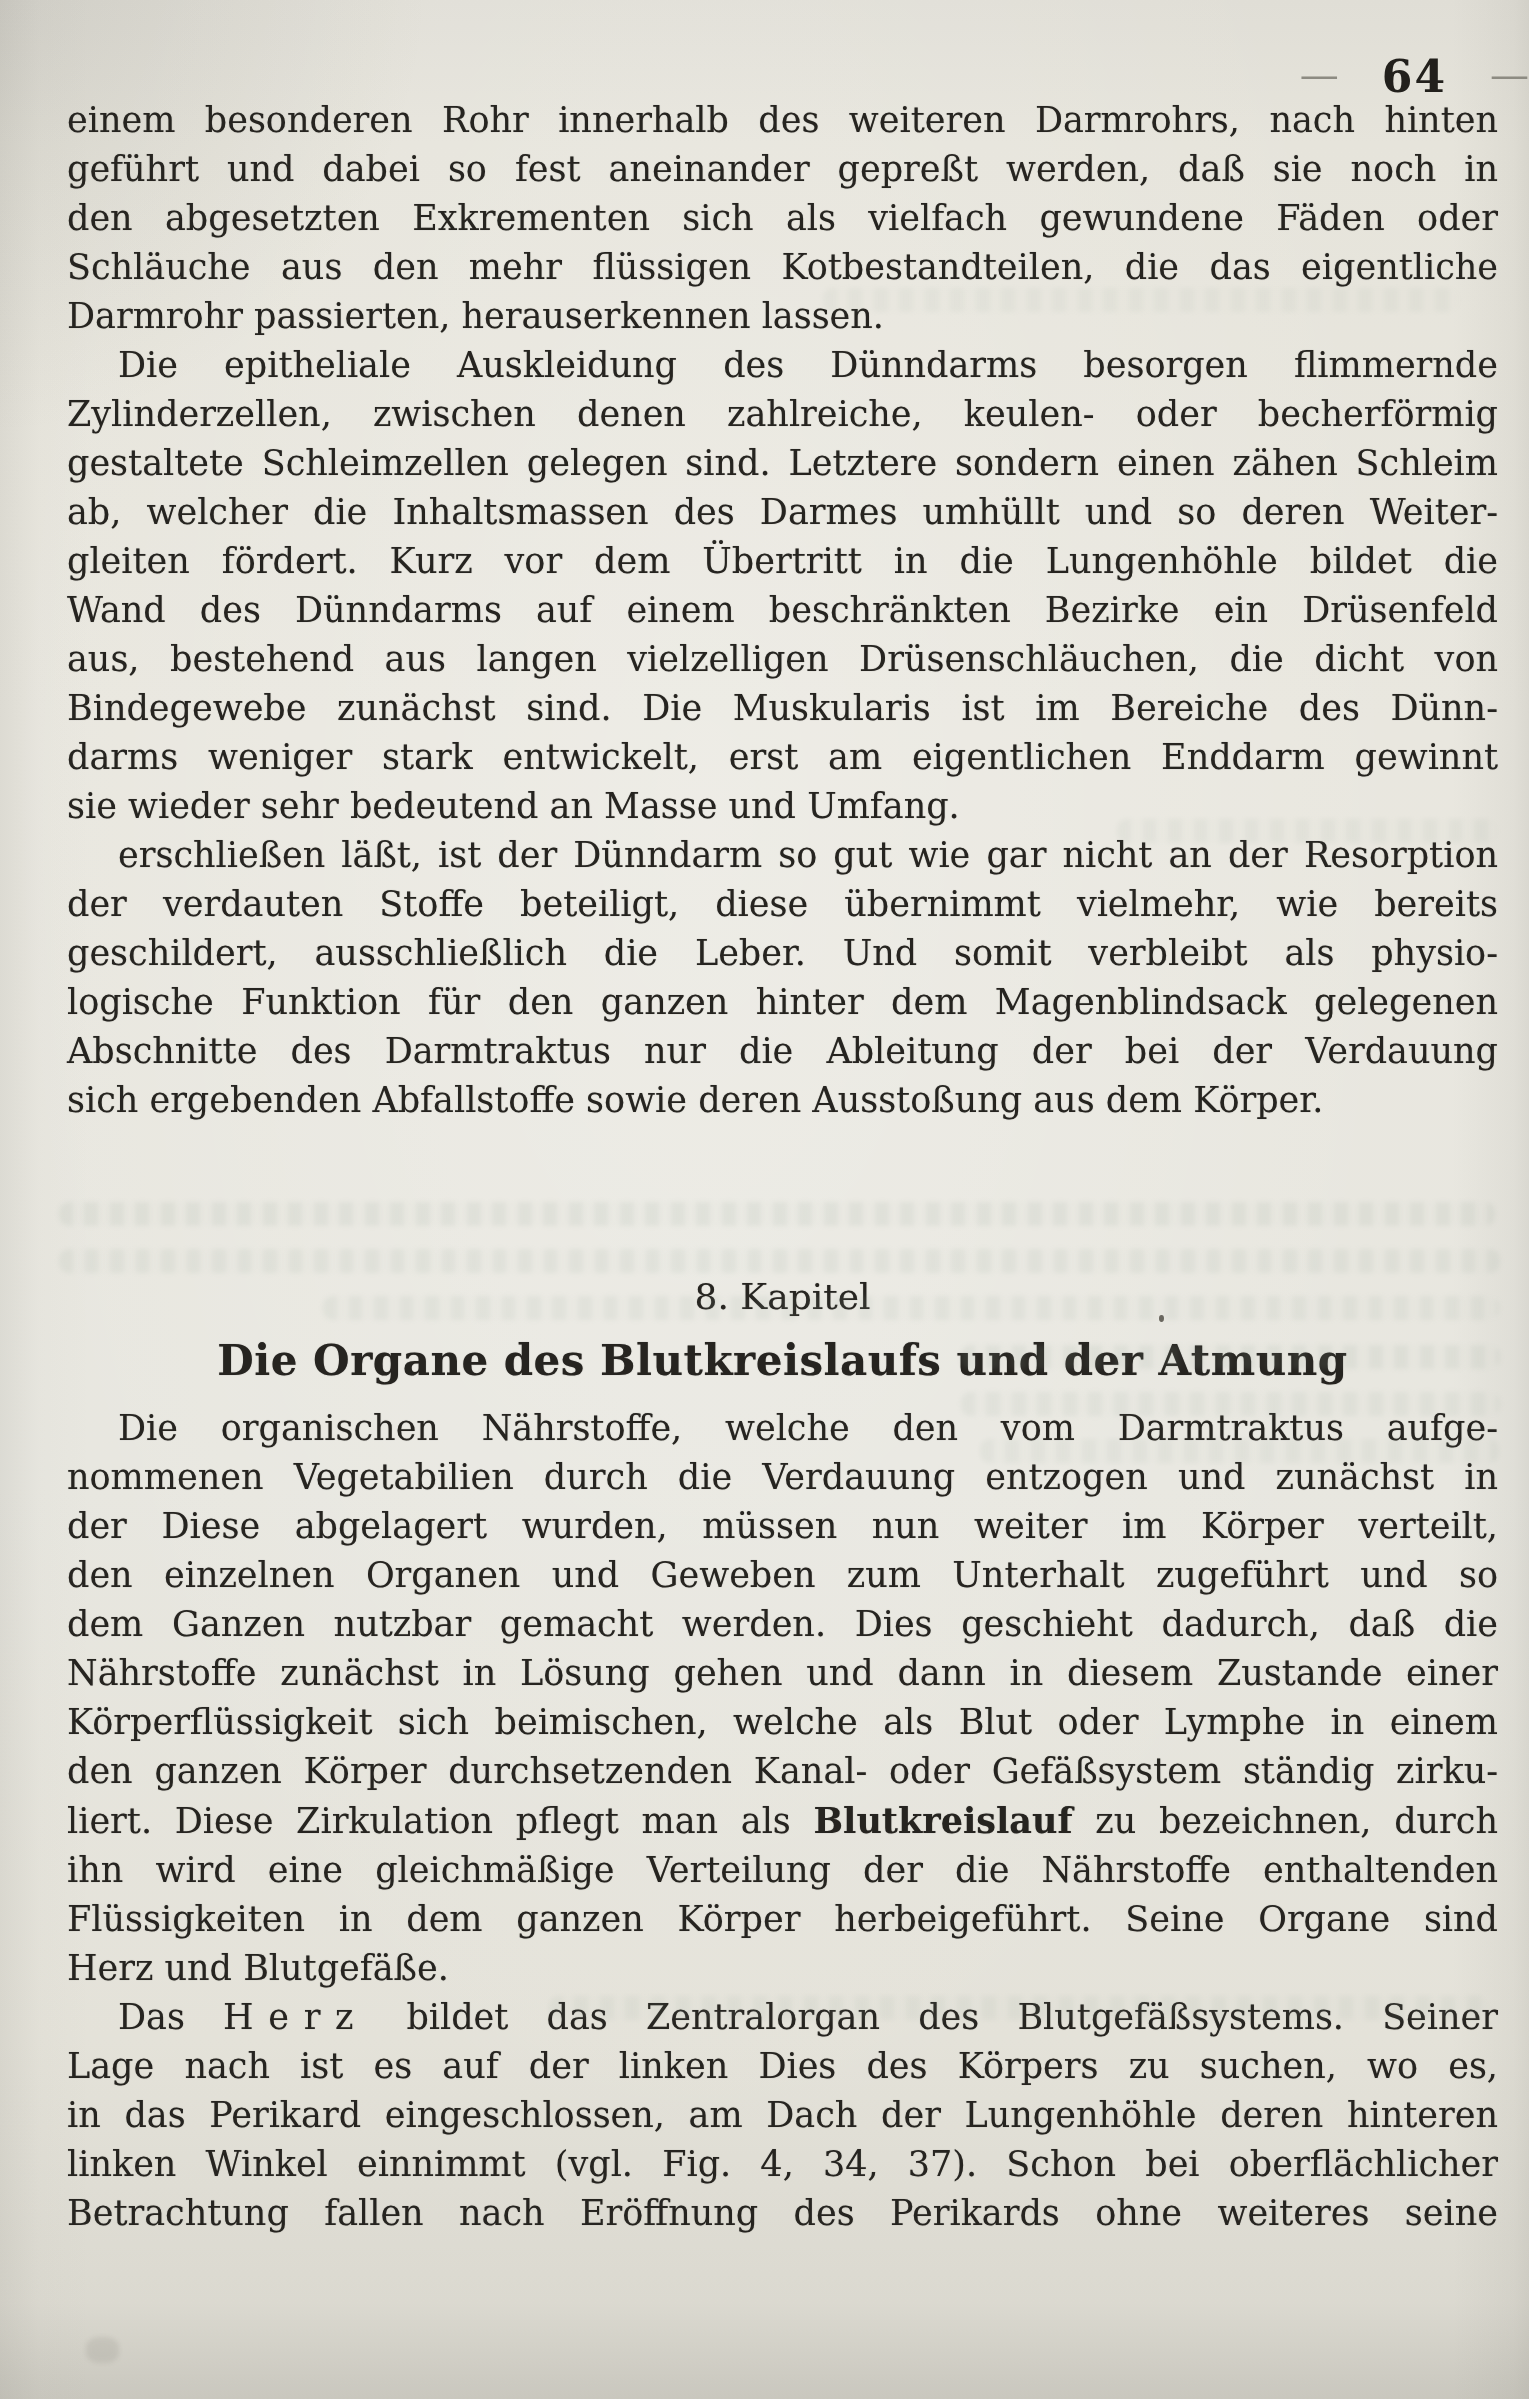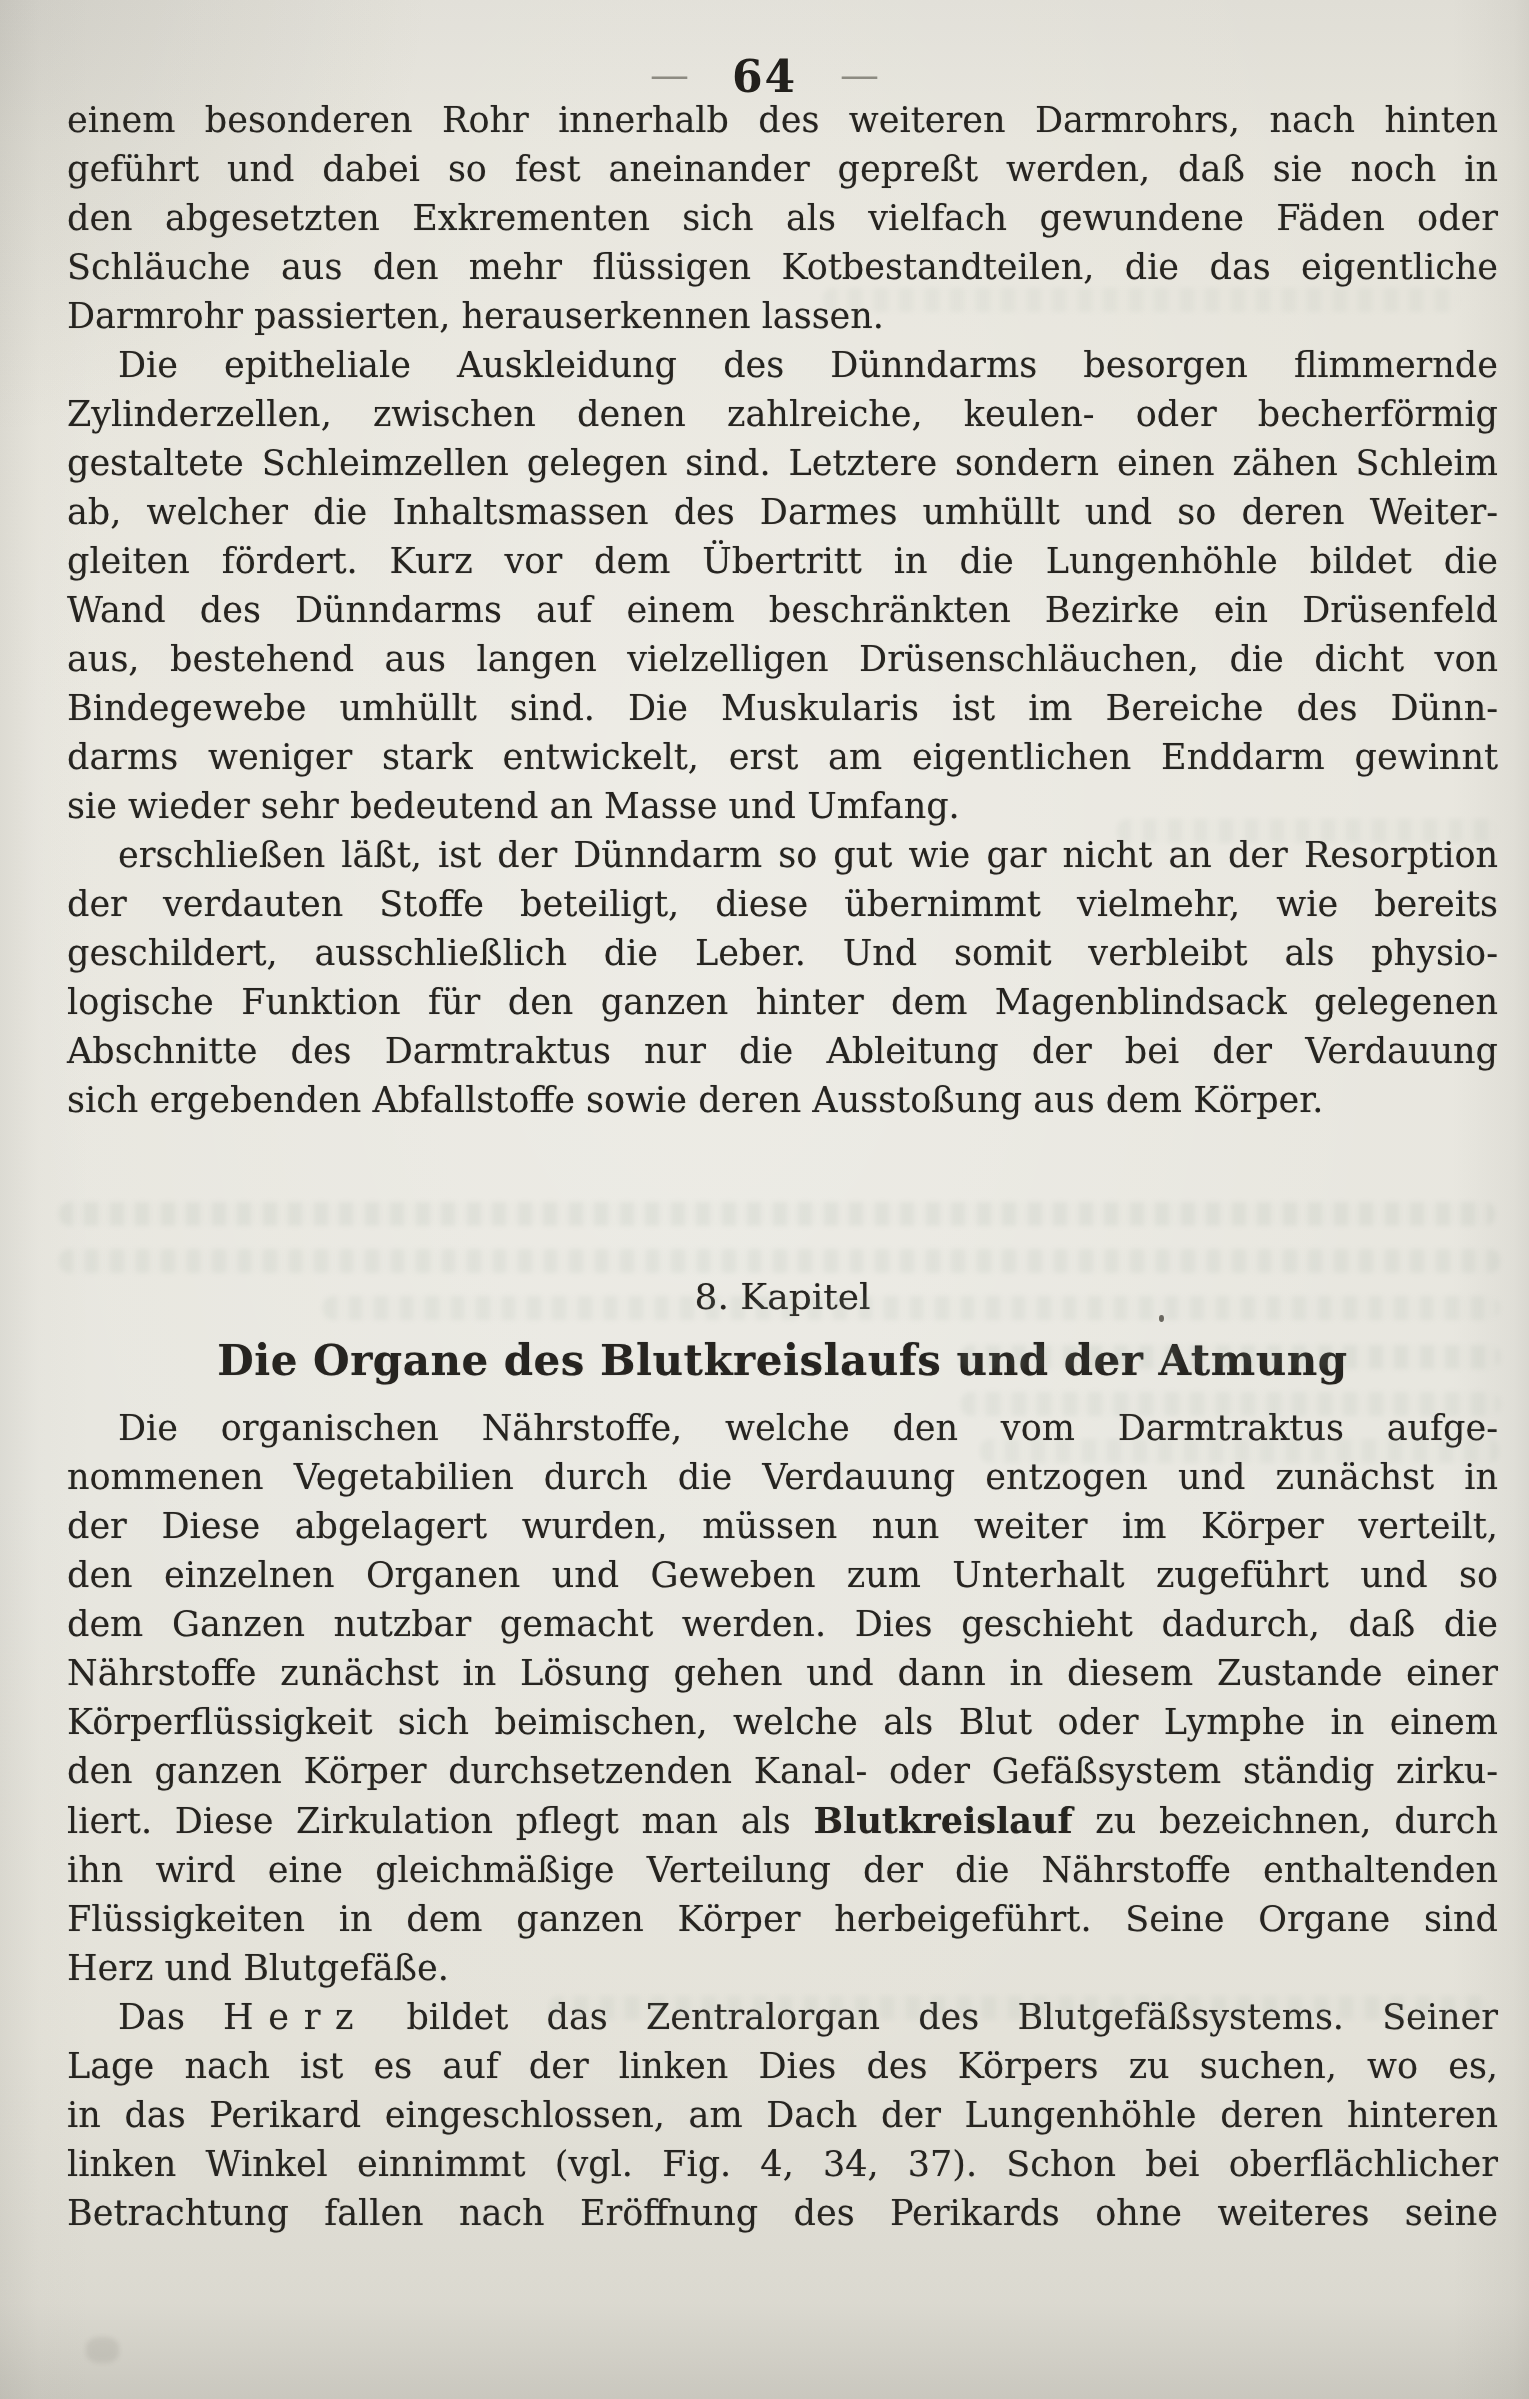--- a/index.html
+++ b/index.html
@@ -18,21 +18,21 @@
       radial-gradient(circle at -2% -1%, rgba(105,104,98,0.14), transparent 16%),
       radial-gradient(ellipse at 46% 34%, rgba(255,255,255,0.22), transparent 62%),
       linear-gradient(90deg, rgba(110,108,100,0.10) 0%, rgba(110,108,100,0.02) 2.5%, transparent 6%, transparent 95%, rgba(110,108,100,0.07) 99%, rgba(110,108,100,0.12) 100%),
       linear-gradient(180deg, #e0ded6 0%, #e6e4db 6%, #e9e7df 30%, #e8e7e0 62%, #e4e2d9 85%, #dbd9d0 96%, #c9c7be 100%);
   }
   .header-row {
     position: absolute;
     top: 51px;
     left: 0;
     width: 100%;
-    text-align: center;
+    text-align: right;
     line-height: 51px;
     white-space: nowrap;
   }
   .page-number {
     font-size: 44px;
     font-weight: 700;
     letter-spacing: 2px;
     color: #22201c;
   }
   .header-dash {
@@ -131,21 +131,21 @@
           <div class="line end"><span>Darmrohr passierten, herauserkennen lassen.</span></div>
         </div>
         <div class="para indent">
           <div class="line"><span>Die epitheliale Auskleidung des Dünndarms besorgen flimmernde</span></div>
           <div class="line"><span>Zylinderzellen, zwischen denen zahlreiche, keulen- oder becherförmig</span></div>
           <div class="line"><span>gestaltete Schleimzellen gelegen sind. Letztere sondern einen zähen Schleim</span></div>
           <div class="line"><span>ab, welcher die Inhaltsmassen des Darmes umhüllt und so deren Weiter-</span></div>
           <div class="line"><span>gleiten fördert. Kurz vor dem Übertritt in die Lungenhöhle bildet die</span></div>
           <div class="line"><span>Wand des Dünndarms auf einem beschränkten Bezirke ein Drüsenfeld</span></div>
           <div class="line"><span>aus, bestehend aus langen vielzelligen Drüsenschläuchen, die dicht von</span></div>
-          <div class="line"><span>Bindegewebe umhüllt sind. Die Muskularis ist im Bereiche des Dünn-</span></div>
+          <div class="line"><span>Bindegewebe zunächst sind. Die Muskularis ist im Bereiche des Dünn-</span></div>
           <div class="line"><span>darms weniger stark entwickelt, erst am eigentlichen Enddarm gewinnt</span></div>
           <div class="line end"><span>sie wieder sehr bedeutend an Masse und Umfang.</span></div>
         </div>
         <div class="para indent">
           <div class="line"><span>erschließen läßt, ist der Dünndarm so gut wie gar nicht an der Resorption</span></div>
           <div class="line"><span>der verdauten Stoffe beteiligt, diese übernimmt vielmehr, wie bereits</span></div>
           <div class="line"><span>geschildert, ausschließlich die Leber. Und somit verbleibt als physio-</span></div>
           <div class="line"><span>logische Funktion für den ganzen hinter dem Magenblindsack gelegenen</span></div>
           <div class="line"><span>Abschnitte des Darmtraktus nur die Ableitung der bei der Verdauung</span></div>
           <div class="line end"><span>sich ergebenden Abfallstoffe sowie deren Ausstoßung aus dem Körper.</span></div>

